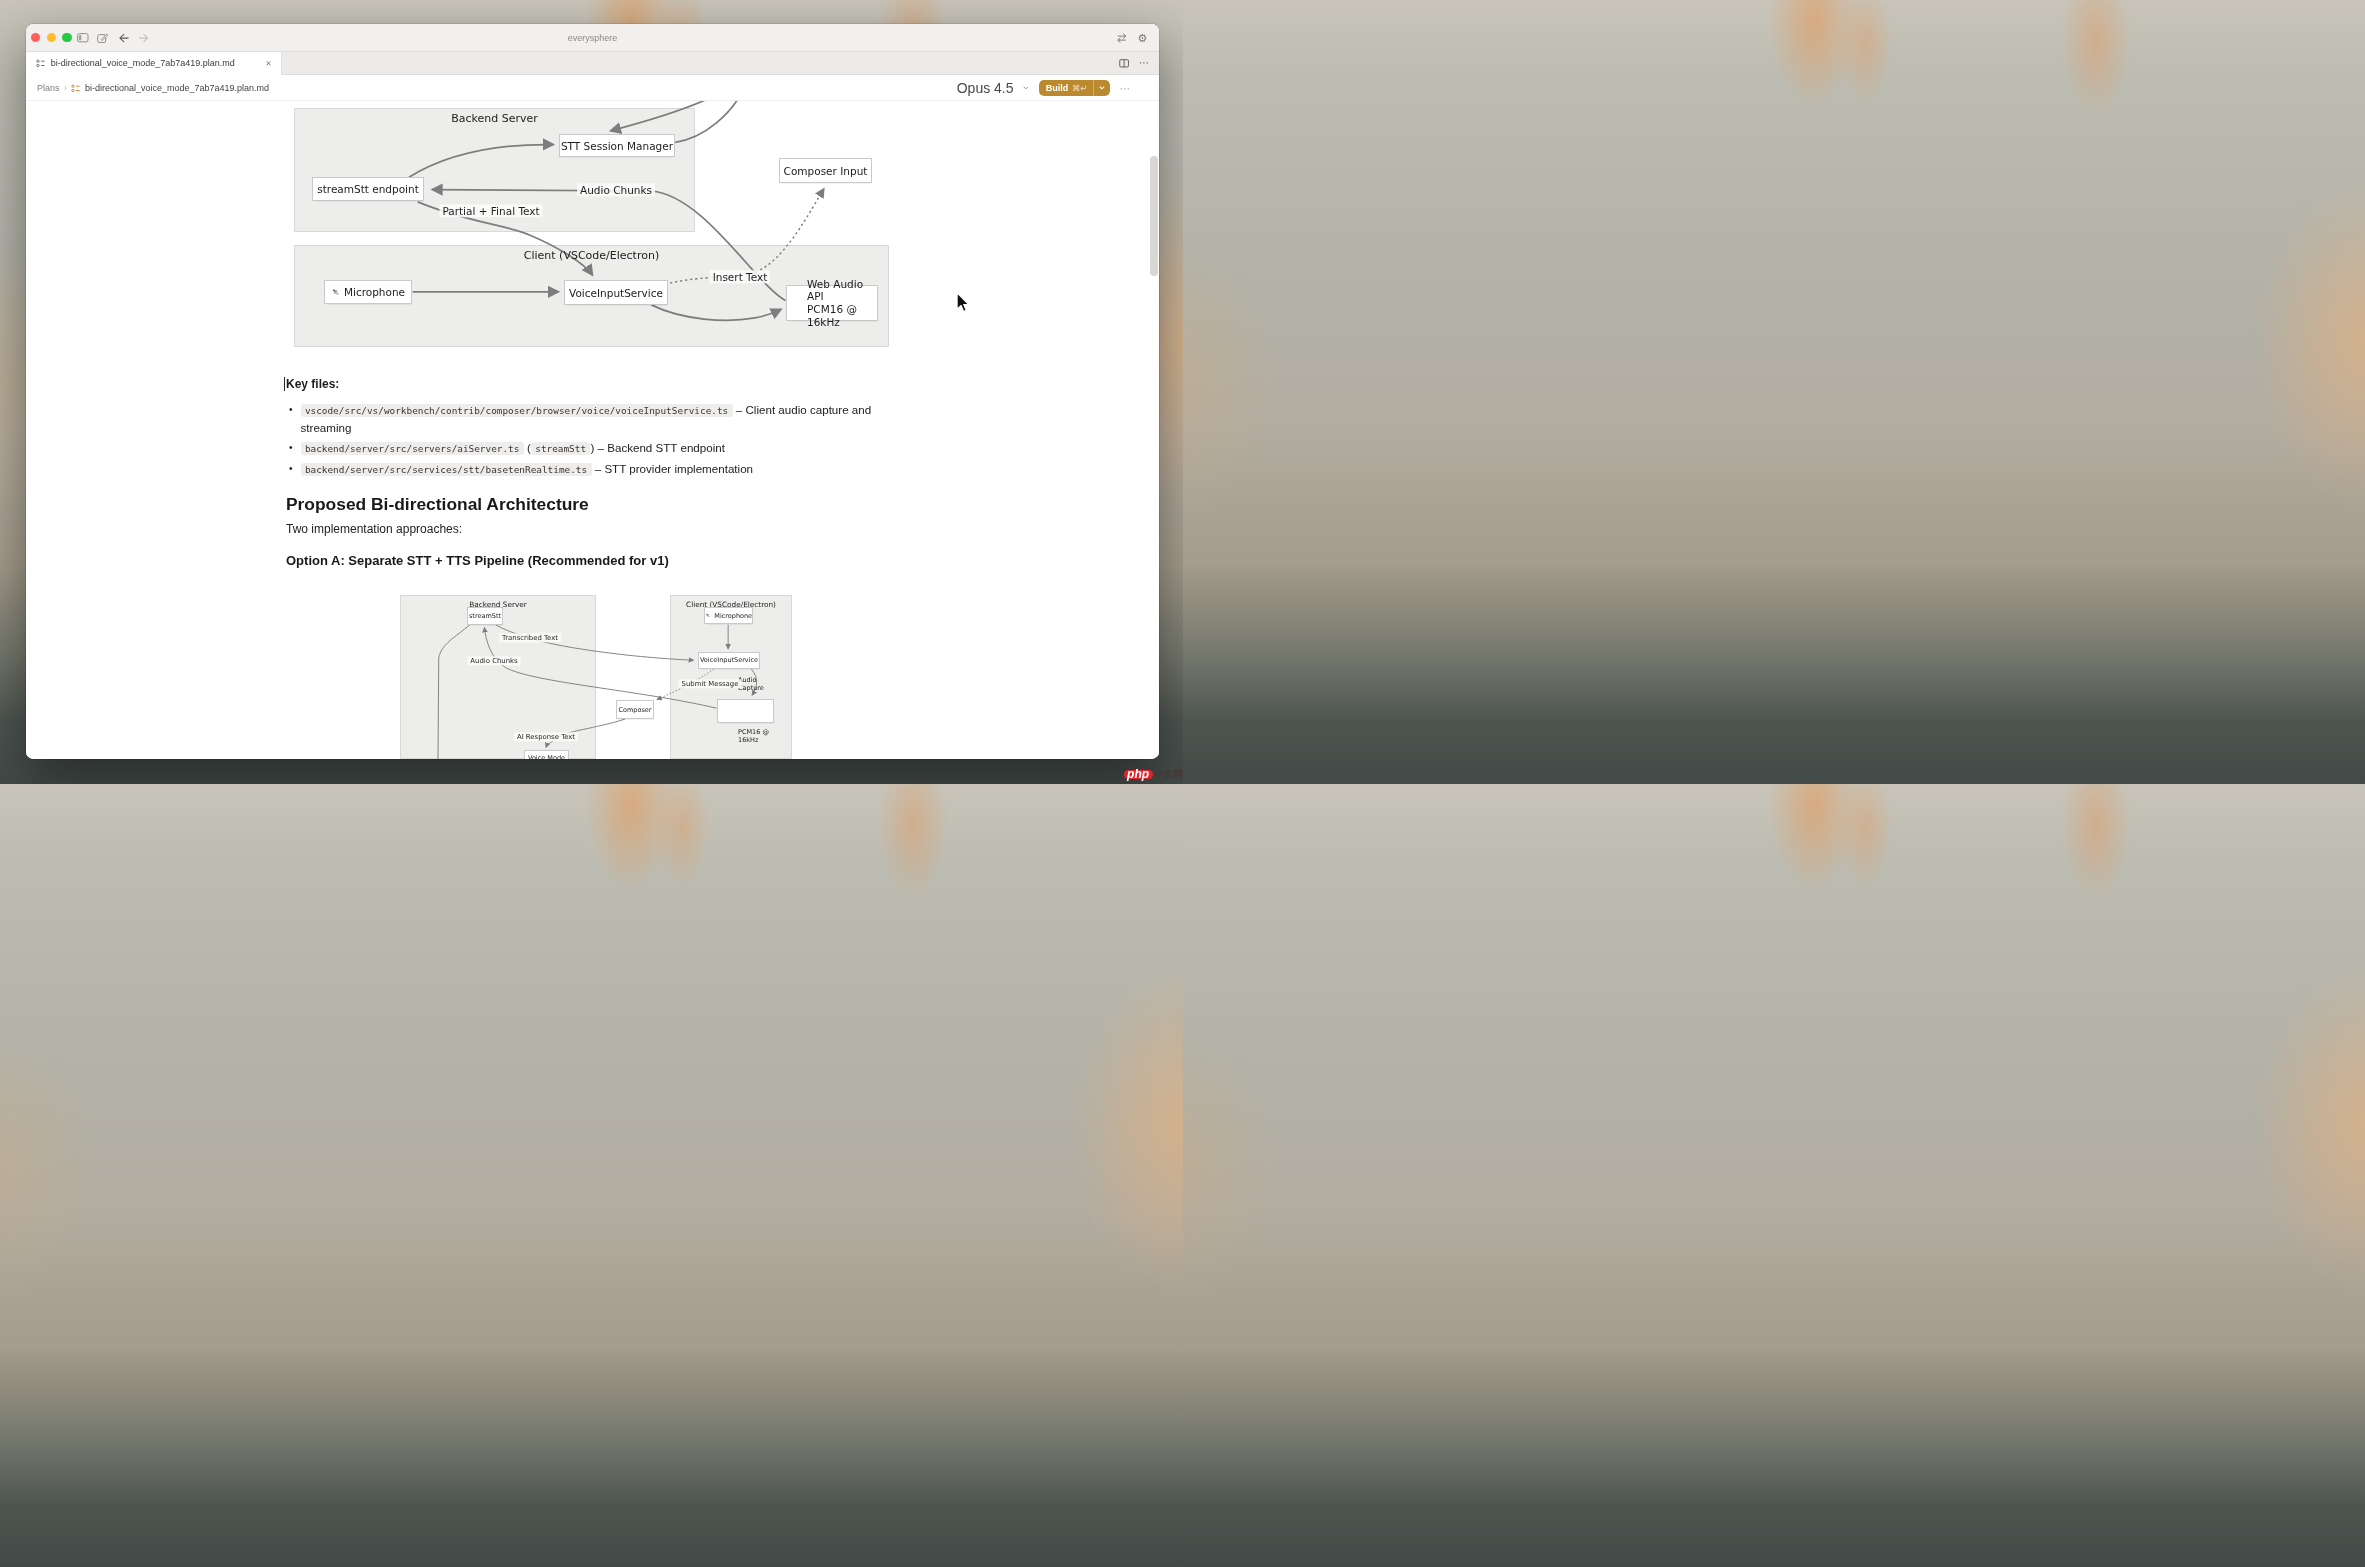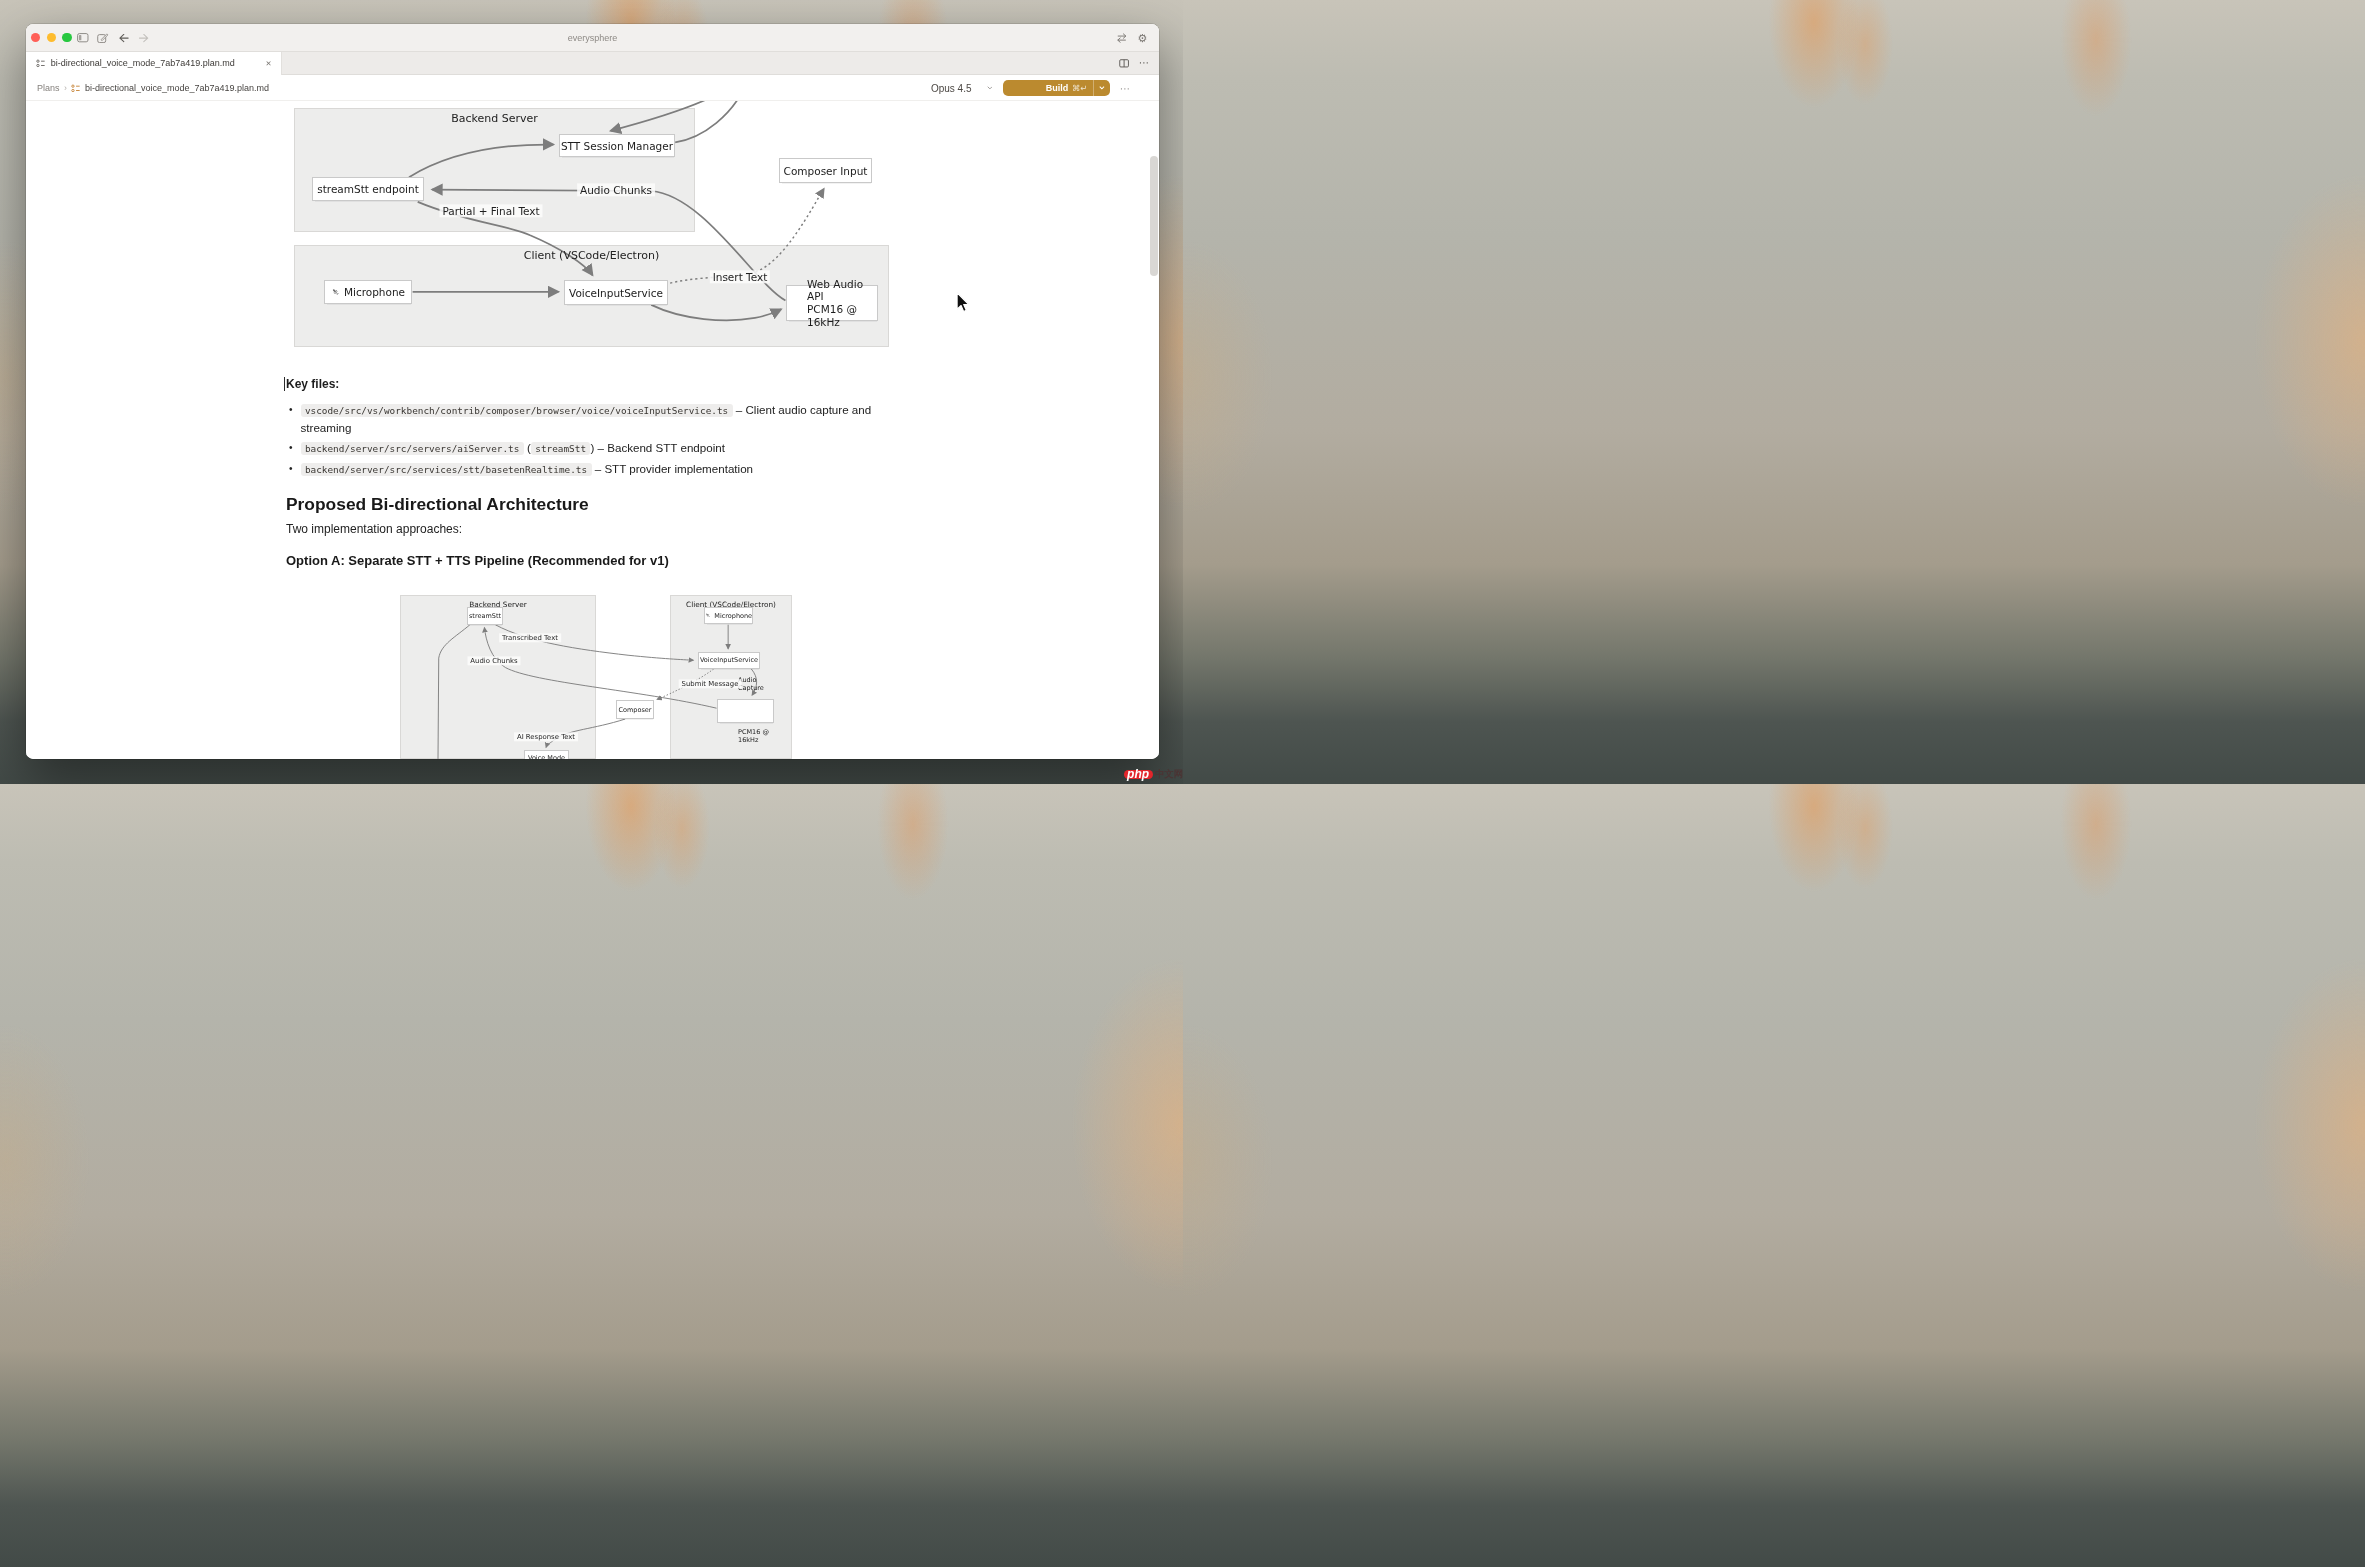--- a/index.html
+++ b/index.html
@@ -45,25 +45,25 @@
   .more-dots { font-size:10.2px; color:#5c5955; line-height:1; }
 
   
   .crumbrow { position:absolute; left:0; top:51px; width:100%; height:26px; background:#fff;
     border-bottom:0.7px solid #f0efed; }
   .crumbs { position:absolute; left:11px; top:0; height:26px; display:flex; align-items:center; gap:4.4px; font-size:9px; }
   .crumb-root { color:#85817d; }
   .crumb-sep { color:#b5b1ad; font-size:8.7px; }
   .crumb-file { color:#474441; }
   .actions { position:absolute; right:29px; top:0; height:26px; display:flex; align-items:center; gap:10.2px; }
-  .model-sel { display:flex; align-items:center; gap:15px; font-size:10px; color:#4c4844; }
+  .model-sel { display:flex; align-items:center; gap:9px; font-size:14px; color:#4c4844; }
   .model-sel svg { color:#9a9693; }
   .build-btn { display:flex; align-items:stretch; height:15.2px; border-radius:5.1px; overflow:hidden;
     background:#bb8a2f; color:#fff; font-size:9px; font-weight:bold; }
-  .build-main { display:flex; align-items:center; gap:3.6px; padding:0 5.8px 0 7.3px;margin-left:36px; }
+  .build-main { display:flex; align-items:center; gap:3.6px; padding:0 5.8px 0 7.3px; }
   .build-short { font-weight:normal; font-size:8.3px; color:rgba(255,255,255,.78); }
   .build-div { width:0.7px; background:rgba(255,255,255,.32); }
   .build-chev { display:flex; align-items:center; padding:0 5.1px; }
   .row-more { font-size:10.2px; color:#9a9693; }
 
   
   .content { position:absolute; left:0; top:77px; width:100%; height:658px; background:#fff; overflow:hidden; }
 
   
   .panel { position:absolute; background:#ededec; border:0.7px solid #d9d8d6; }

